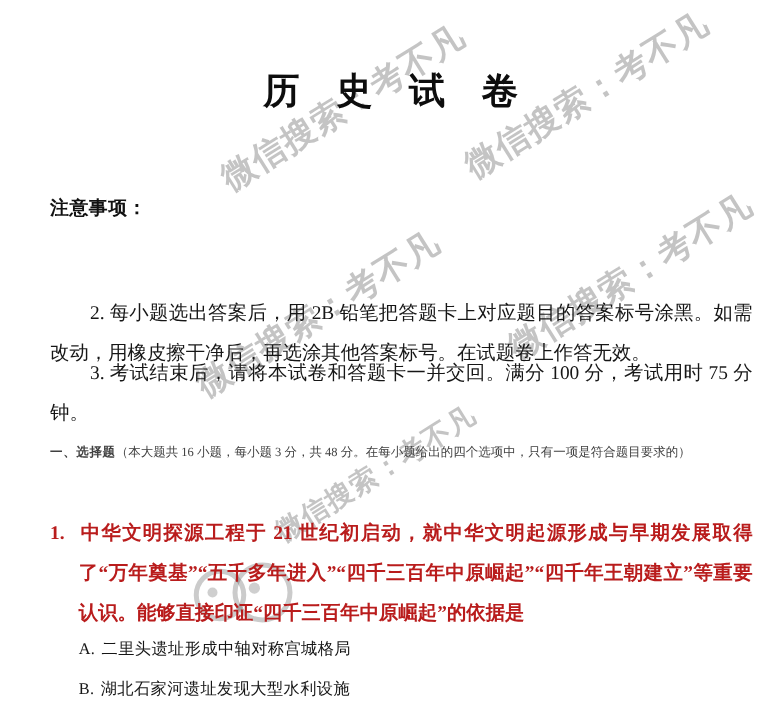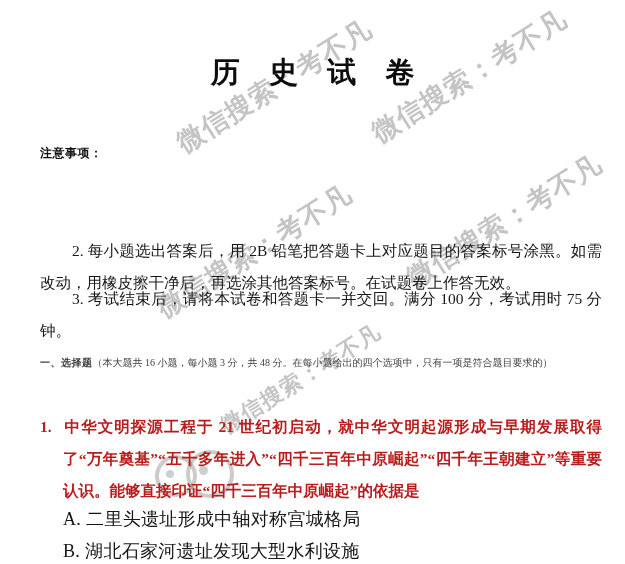--- a/index.html
+++ b/index.html
@@ -66,24 +66,24 @@
     font-weight: 700;
     font-size: 29px;
     letter-spacing: 11px;
     text-indent: 11px;
     color: #0d0d0d;
   }
 
   .notice-heading {
     position: absolute;
     left: 40px;
-    top: 100px;
+    top: 112px;
     font-family: "Liberation Sans", sans-serif;
     font-weight: 700;
-    font-size: 12px;
+    font-size: 15px;
     letter-spacing: 0.5px;
     color: #111;
   }
 
   .block {
     position: absolute;
     left: 40px;
     width: 562px;
     font-size: 15.5px;
     line-height: 32px;
@@ -131,21 +131,21 @@
     font-weight: bold;
   }
 
   .options {
     position: absolute;
     left: 63px;
     top: 458px;
     width: 540px;
   }
   .option {
-    font-size: 18px;
+    font-size: 13px;
     line-height: 32px;
     color: #161616;
     letter-spacing: 0.3px;
   }
   .opt-key {
     margin-right: 5px;
   }
 </style>
 </head>
 <body>

